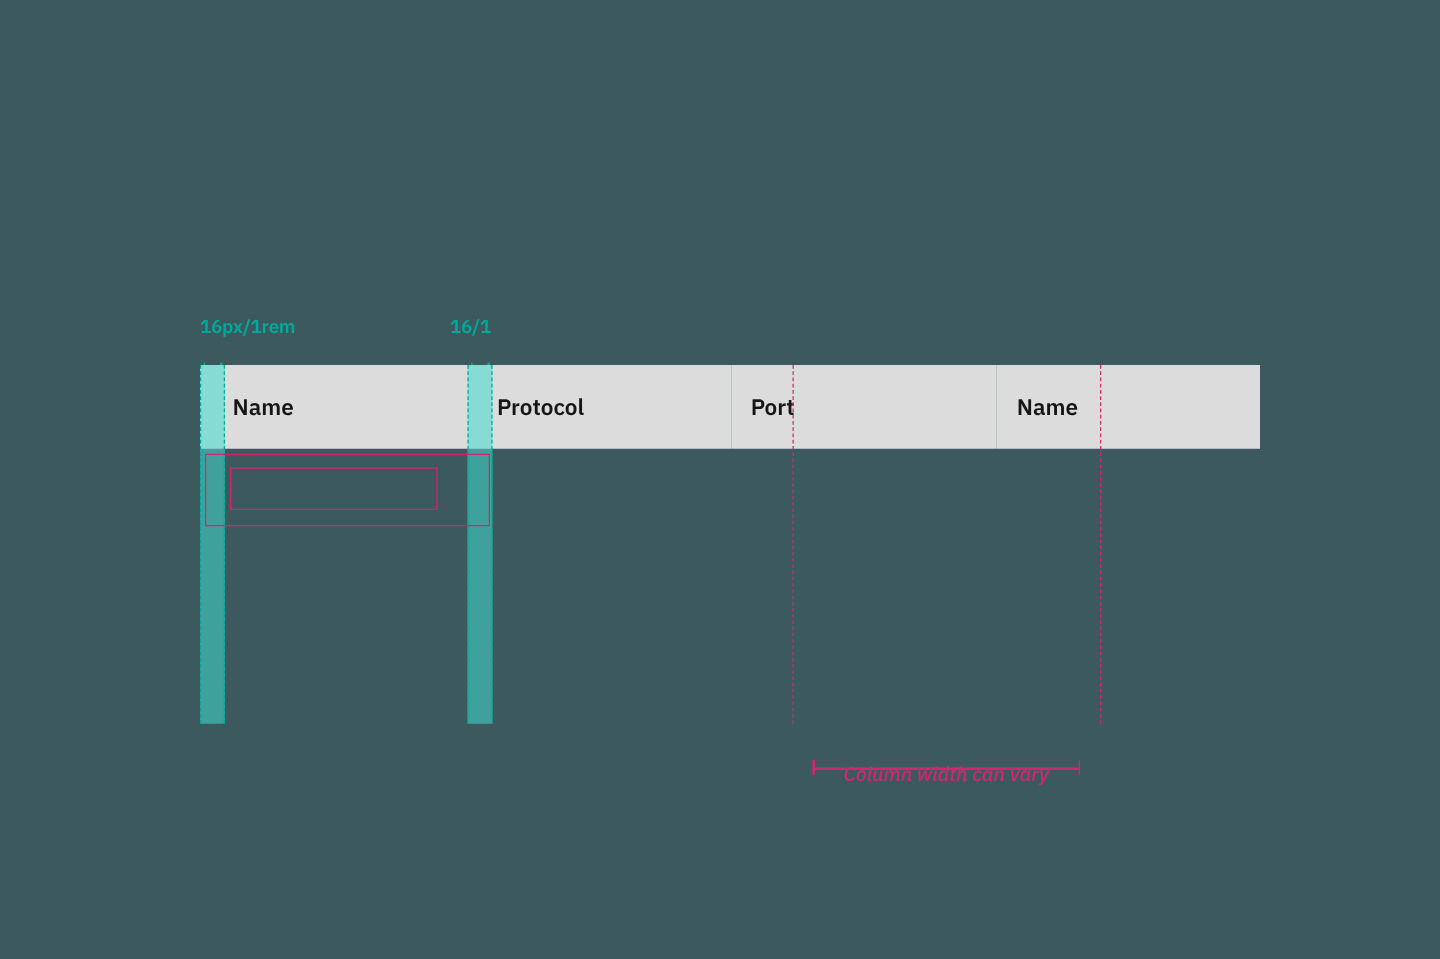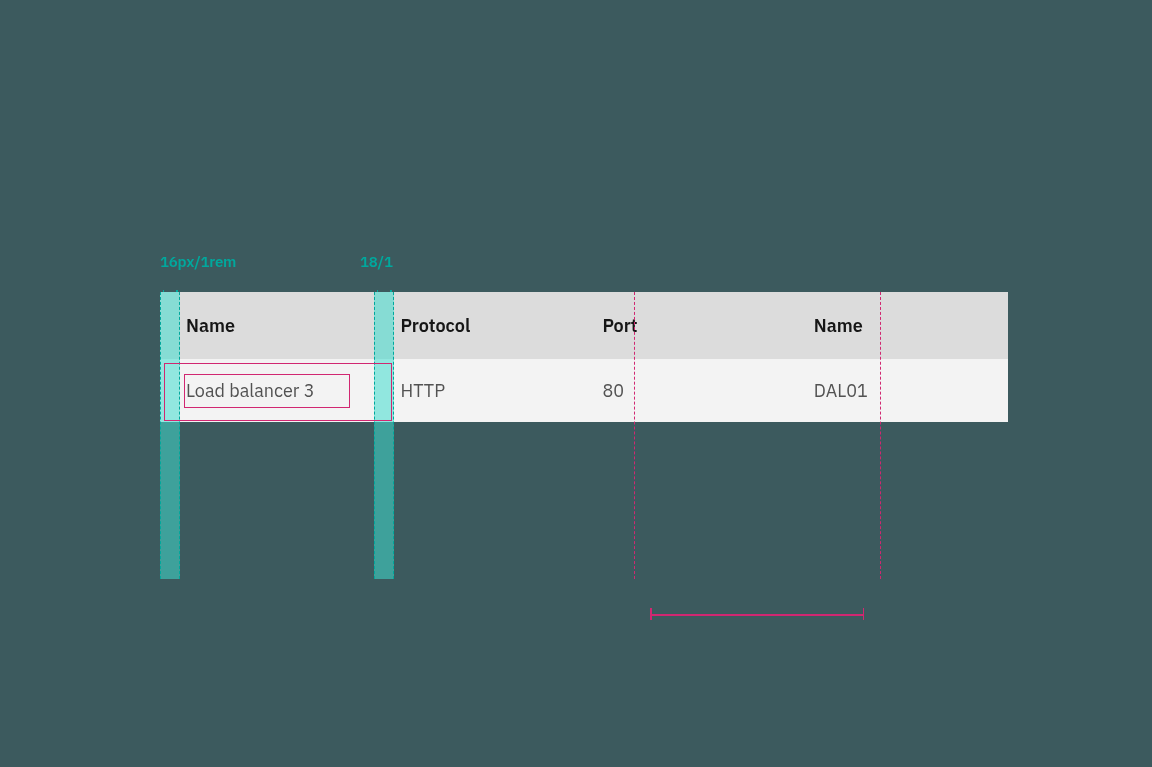--- a/index.html
+++ b/index.html
@@ -137,54 +137,49 @@
 <body>
 
 <div class="canvas">
 
   <div class="measure-label" style="left:0">16px/1rem</div>
   <div class="measure-mark" style="left:0; width:20px">
     <div class="tick tickL"></div>
       <div class="hbar"></div>
       <div class="tick tickR"></div>
   </div>
-  <div class="measure-label" style="left:200px">18/1</div>
+  <div class="measure-label" style="left:200px">16/1</div>
   <div class="measure-mark" style="left:214px; width:20px">
     <div class="tick tickL"></div>
       <div class="hbar"></div>
       <div class="tick tickR"></div>
   </div>
 
   <table class="tbl">
     <thead>
       <tr>
         <th class="col-name">Name</th>
         <th class="col-proto">Protocol</th>
         <th class="col-port">Port</th>
         <th class="col-zone">Name</th>
       </tr>
     </thead>
     <tbody>
-      <tr>
-        <td class="col-name">Load balancer 3</td>
-        <td class="col-proto">HTTP</td>
-        <td class="col-port">80</td>
-        <td class="col-zone">DAL01</td>
-      </tr>
     </tbody>
   </table>
 
   <div class="guide-teal guide-left"></div>
   <div class="guide-teal guide-right"></div>
 
   <div class="cell-highlight"></div>
   <div class="cell-highlight-inner"></div>
 
   <div class="col-dash dashA"></div>
   <div class="col-dash dashB"></div>
 
   <div class="width-mark">
     <div class="tick tickL" style="left:0"></div>
     <div class="hbar"></div>
     <div class="tick tickR" style="right:0"></div>
   </div>
+  <div class="width-label">Column width can vary</div>
 
 </div>
 
 </body></html>

